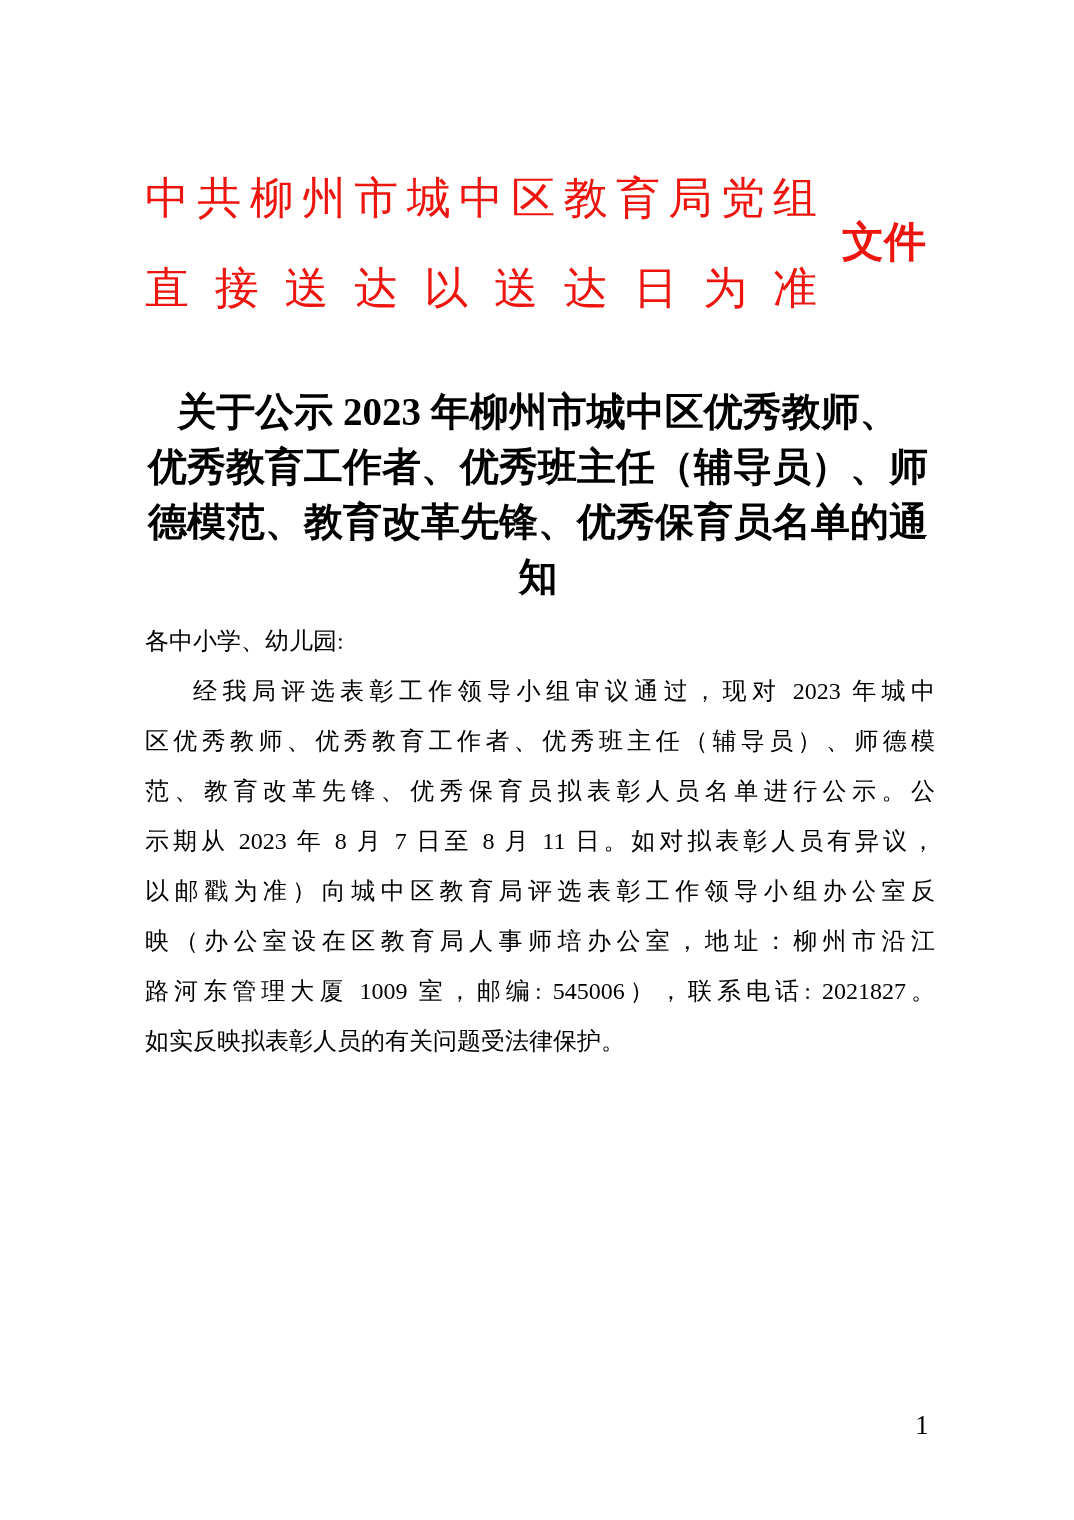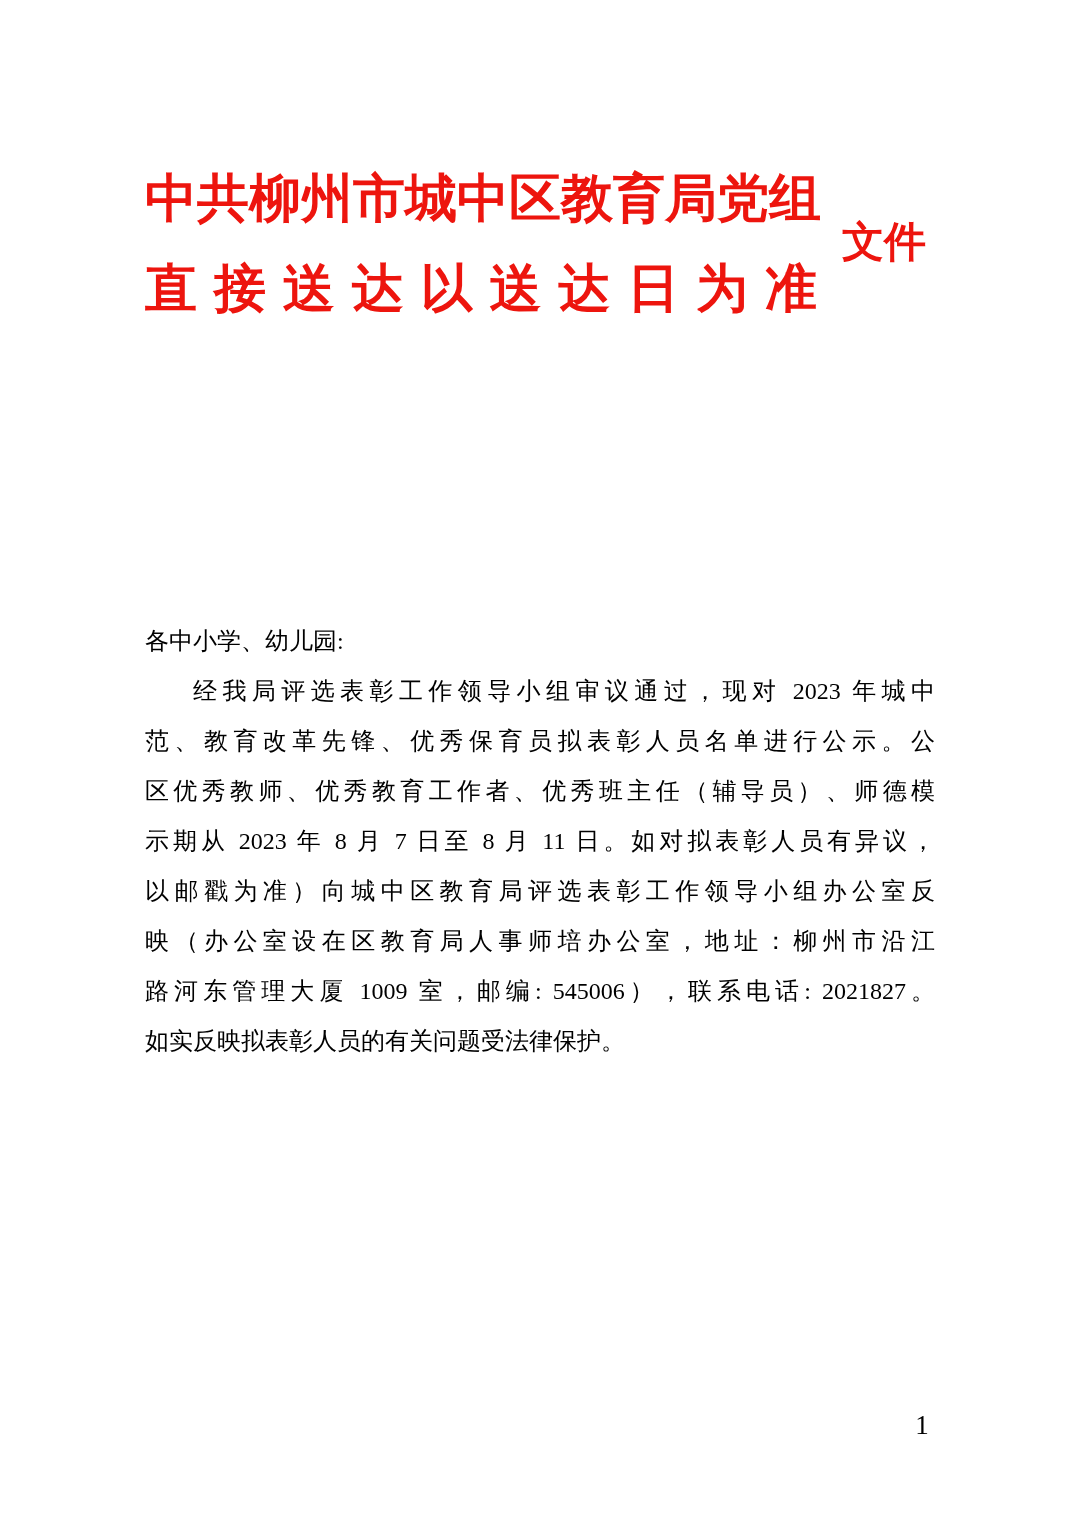--- a/index.html
+++ b/index.html
@@ -15,22 +15,22 @@
     overflow: hidden;
     font-family: "Liberation Serif", "DejaVu Serif", serif;
     color: #000000;
   }
   
   .lh-line {
     position: absolute;
     left: 145px;
     width: 672px;
     color: var(--accent, #ed150e);
-    font-weight: 700;
-    font-size: 52px;
+    font-weight: 400;
+    font-size: 44px;
     line-height: 62px;
     white-space: nowrap;
     text-align: justify;
     text-align-last: justify;
   }
   .lh-line1 { top: 168px; }
   .lh-line2 { top: 258px; }
   .lh-doctype {
     position: absolute;
     left: 842px;
@@ -83,26 +83,31 @@
 <body>
 
 <div class="page">
 
   <div class="letterhead">
     <div class="lh-line lh-line1">中共柳州市城中区教育局党组</div>
     <div class="lh-line lh-line2">直接送达以送达日为准</div>
     <div class="lh-doctype">文件</div>
   </div>
 
+  <div class="doc-title">
+    <div class="title-line">关于公示 2023 年柳州市城中区优秀教师、</div>
+    <div class="title-line">优秀教育工作者、优秀班主任（辅导员）、师</div>
+    <div class="title-line">德模范、教育改革先锋、优秀保育员名单的通知</div>
+  </div>
 
   <div class="doc-body">
     <div class="bl">各中小学、幼儿园:</div>
     <div class="bl fill indent">经我局评选表彰工作领导小组审议通过，现对 2023 年城中</div>
+    <div class="bl fill">区优秀教师、优秀教育工作者、优秀班主任（辅导员）、师德模</div>
     <div class="bl fill">范、教育改革先锋、优秀保育员拟表彰人员名单进行公示。公</div>
-    <div class="bl fill">区优秀教师、优秀教育工作者、优秀班主任（辅导员）、师德模</div>
     <div class="bl fill">示期从 2023 年 8 月 7 日至 8 月 11 日。如对拟表彰人员有异议，</div>
     <div class="bl fill">以邮戳为准）向城中区教育局评选表彰工作领导小组办公室反</div>
     <div class="bl fill">映（办公室设在区教育局人事师培办公室，地址：柳州市沿江</div>
     <div class="bl fill">路河东管理大厦 1009 室，邮编: 545006），联系电话: 2021827。</div>
     <div class="bl">如实反映拟表彰人员的有关问题受法律保护。</div>
   </div>
 
   <div class="page-number">1</div>
 
 </div>

